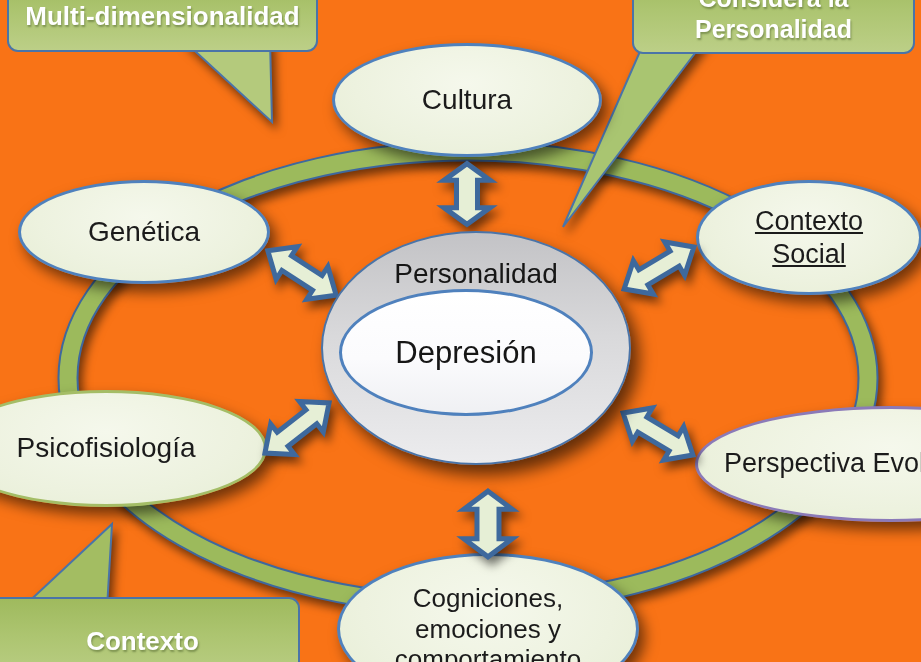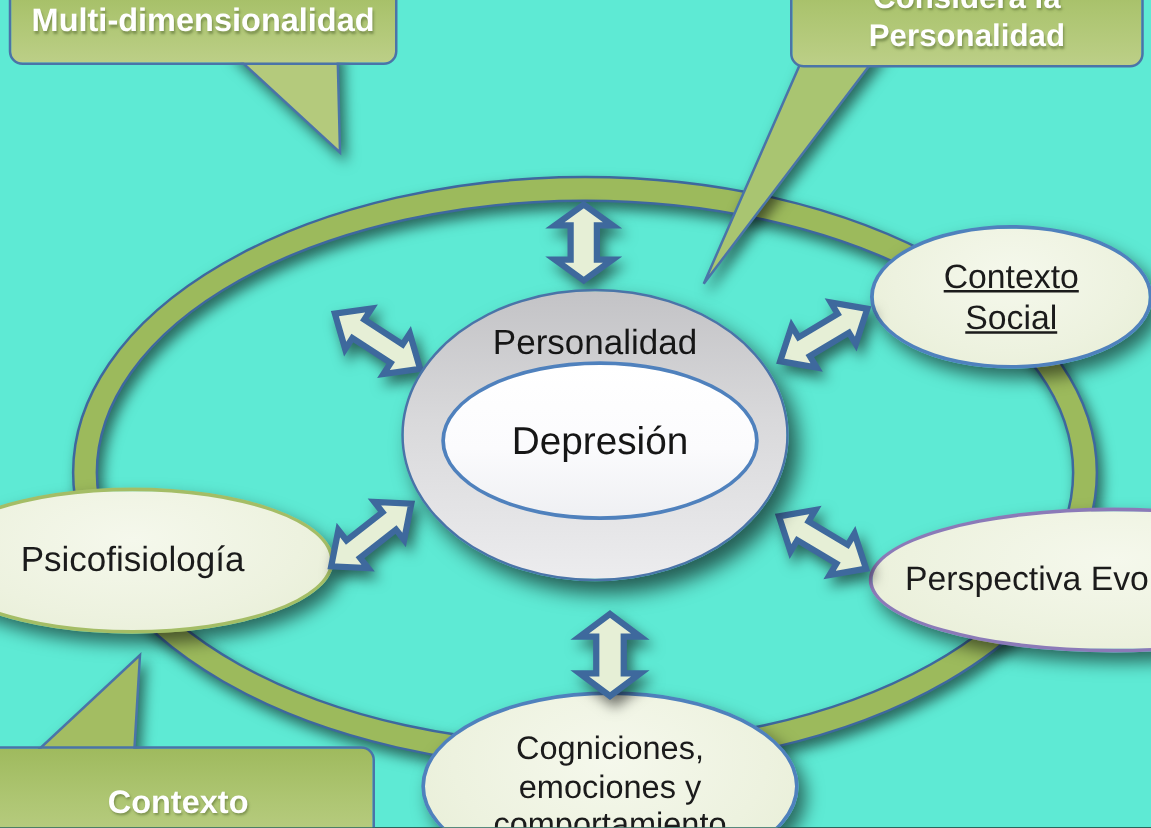--- a/index.html
+++ b/index.html
@@ -1,18 +1,18 @@
 <!DOCTYPE html>
 <html><head>
 <meta charset="utf-8">
 <style>
   html,body{margin:0;padding:0;background:#000;}
   #canvas{
     position:relative;width:921px;height:662px;overflow:hidden;
-    background:#5eead4;font-family:"Liberation Sans",sans-serif;
+    background:#f97316;font-family:"Liberation Sans",sans-serif;
   }
   .layer{position:absolute;left:0;top:0;width:921px;height:662px;pointer-events:none;}
   
   .node{
     position:absolute;border-radius:50%;
     background:radial-gradient(ellipse at 50% 35%,#f5f8ec 0%,#edf2df 60%,#e6edd4 100%);
     border:3px solid #4f81bd;
     display:flex;align-items:center;justify-content:center;text-align:center;
     color:#1b1b1b;box-shadow:6px 8px 14px rgba(0,0,0,.55);
     box-sizing:border-box;
@@ -30,21 +30,21 @@
   #center-outer{
     position:absolute;left:321px;top:231px;width:310px;height:234px;border-radius:50%;
     background:linear-gradient(180deg,#c3c3c6 0%,#d9d9db 45%,#ececee 100%);
     border:2px solid #4a74a8;box-shadow:8px 10px 16px rgba(0,0,0,.6);box-sizing:border-box;
   }
   #center-outer-label{
     position:absolute;left:321px;top:258px;width:310px;text-align:center;
     font-size:28px;color:#161616;
   }
   #center-inner{
-    position:absolute;left:353px;top:289px;width:254px;height:127px;border-radius:50%;
+    position:absolute;left:339px;top:289px;width:254px;height:127px;border-radius:50%;
     background:linear-gradient(180deg,#ffffff 0%,#fbfbfd 55%,#eff0f3 100%);
     border:3px solid #4f81bd;box-sizing:border-box;
     display:flex;align-items:center;justify-content:center;
     font-size:31px;color:#161616;
   }
   
   .callout{
     position:absolute;border-radius:11px;border:2px solid #4a74a8;
     background:linear-gradient(180deg,#9fba5e 0%,#adc571 45%,#bccf87 100%);
     display:flex;align-items:center;justify-content:center;text-align:center;
@@ -77,20 +77,26 @@
   <div class="callout" id="callout-multi">
     <span class="lbl">Multi-dimensionalidad</span>
   </div>
   <div class="callout" id="callout-considera">
     <span class="lbl">Considera la Personalidad</span>
   </div>
   <div class="callout" id="callout-aspectos">
     <span class="lbl">Contexto</span>
   </div>
 
+  <div class="node" id="node-cultura">
+    <span class="lbl">Cultura</span>
+  </div>
+  <div class="node" id="node-genetica">
+    <span class="lbl">Genética</span>
+  </div>
   <div class="node" id="node-contexto">
     <span class="lbl">Contexto Social</span>
   </div>
   <div class="node" id="node-psico">
     <span class="lbl">Psicofisiología</span>
   </div>
   <div class="node" id="node-perspectiva">
     <span class="lbl">Perspectiva Evolut</span>
   </div>
   <div class="node" id="node-cogniciones">

